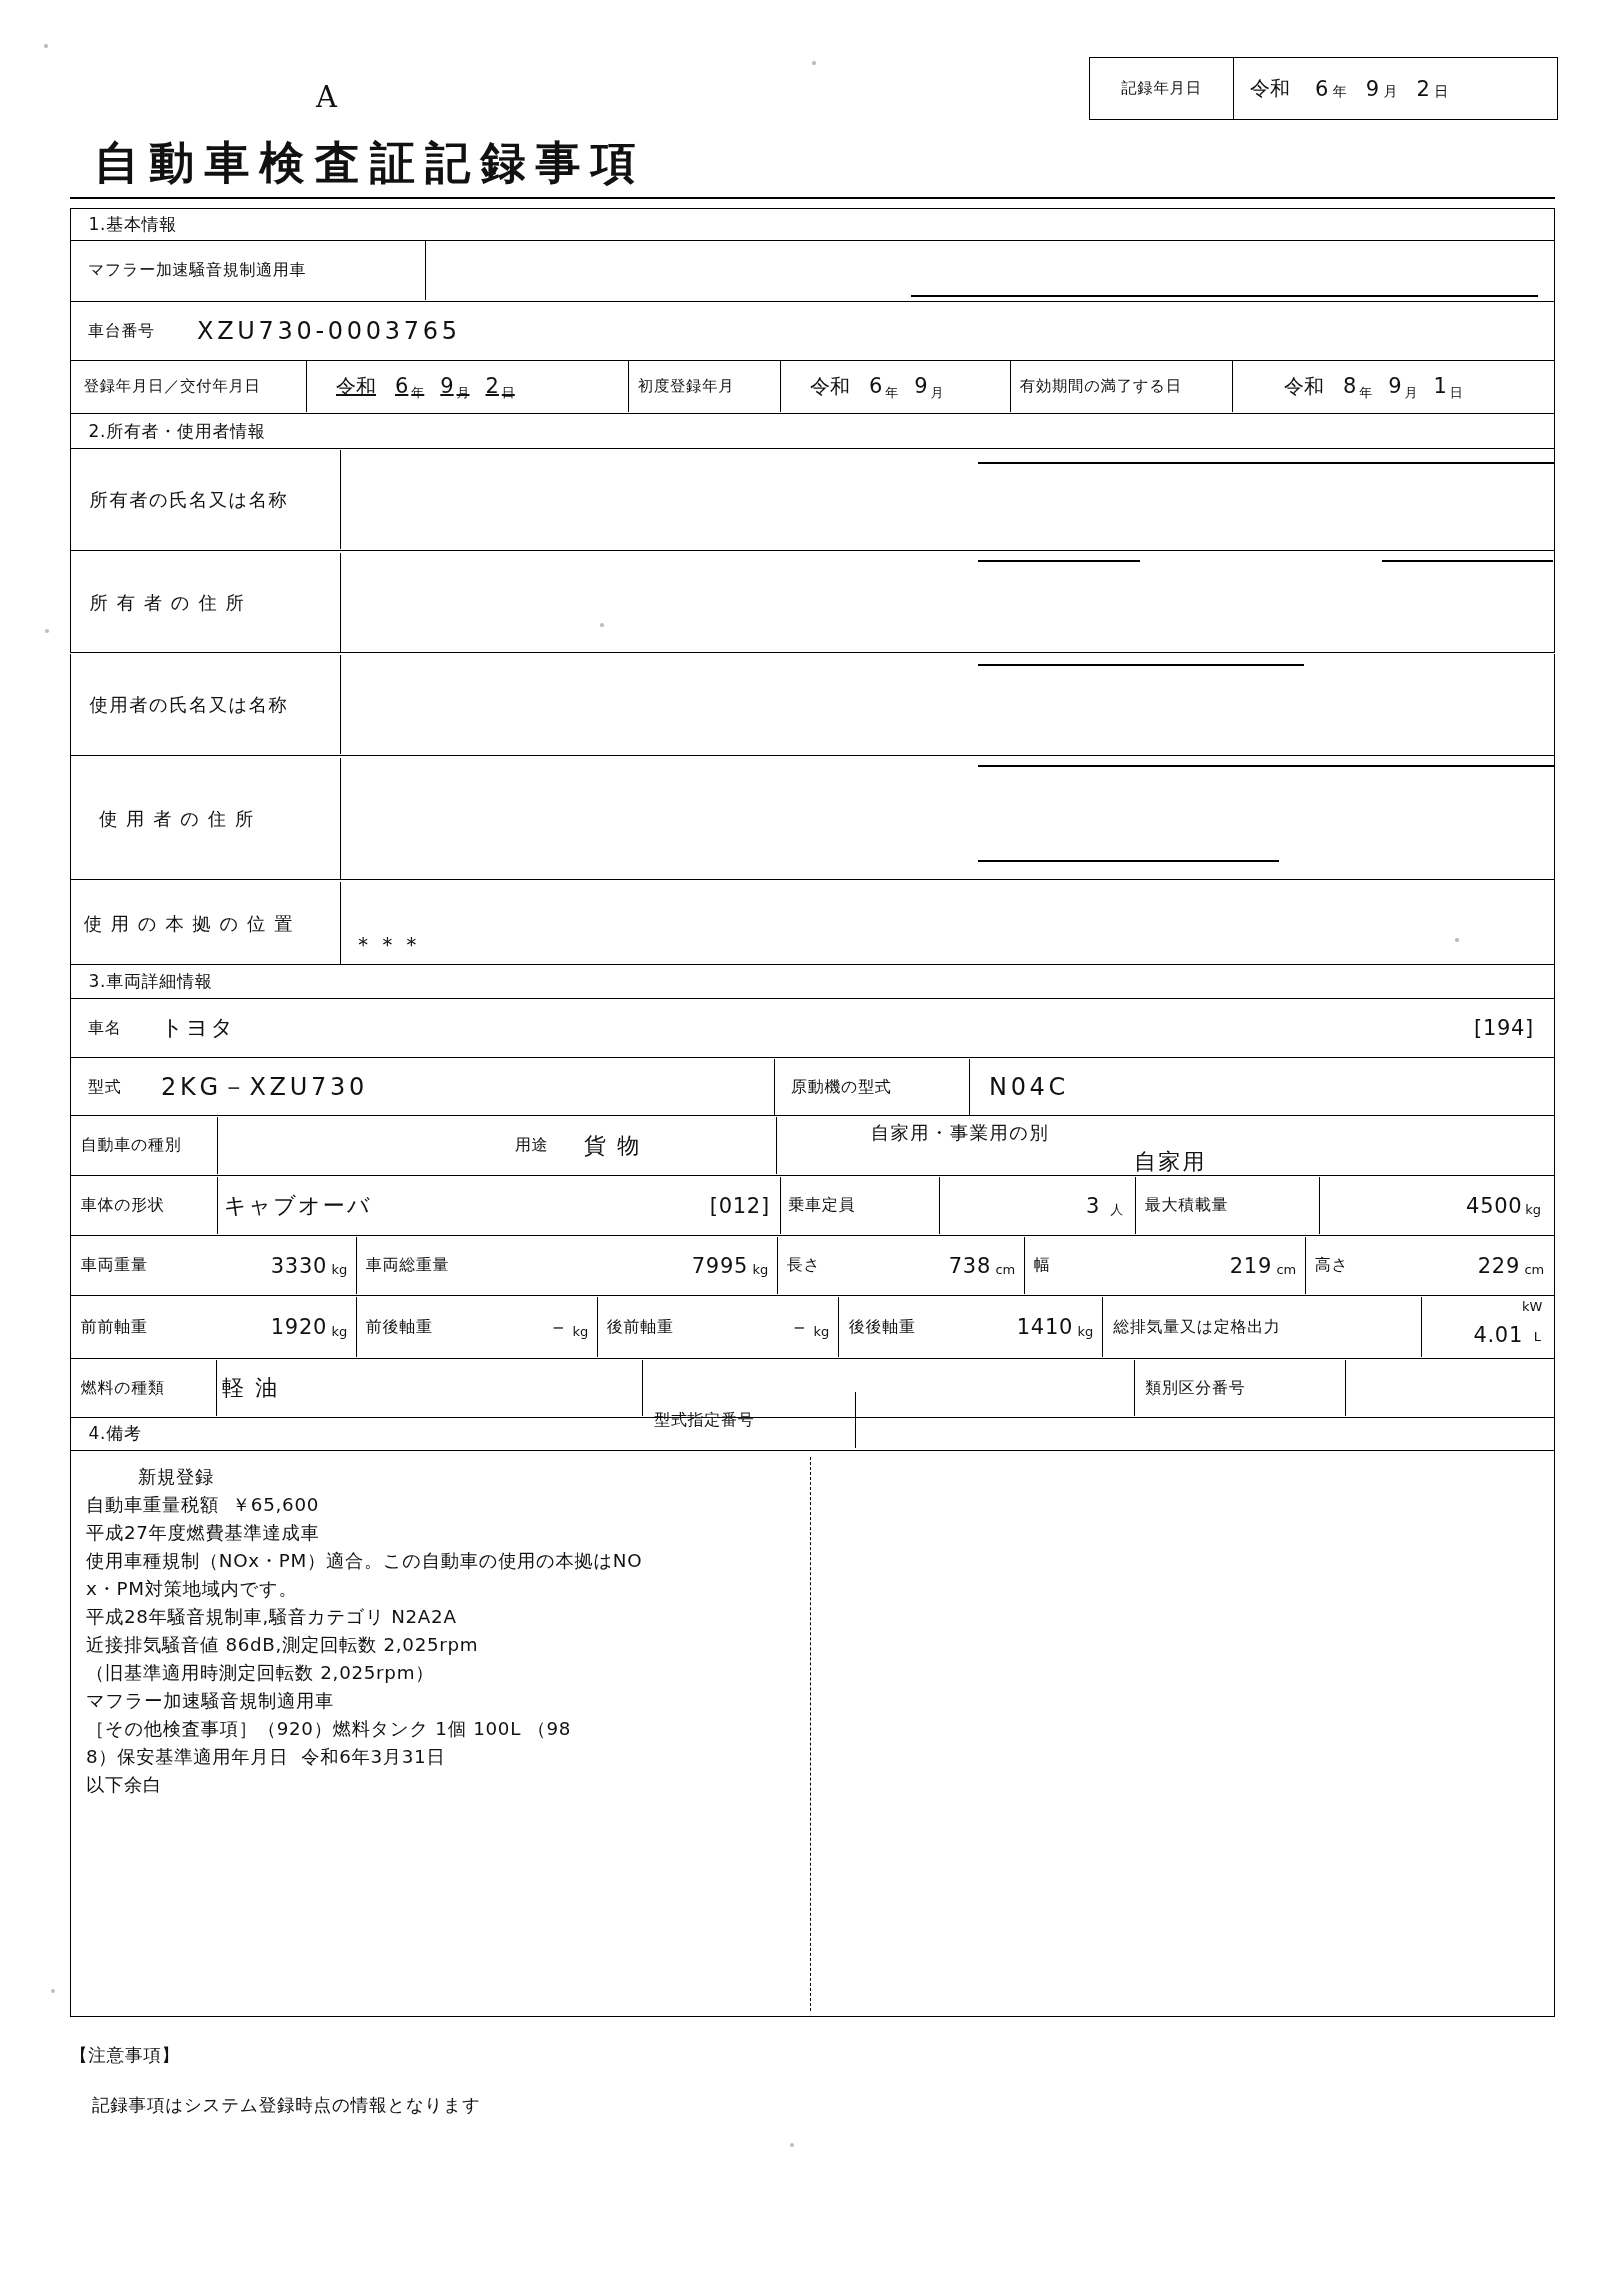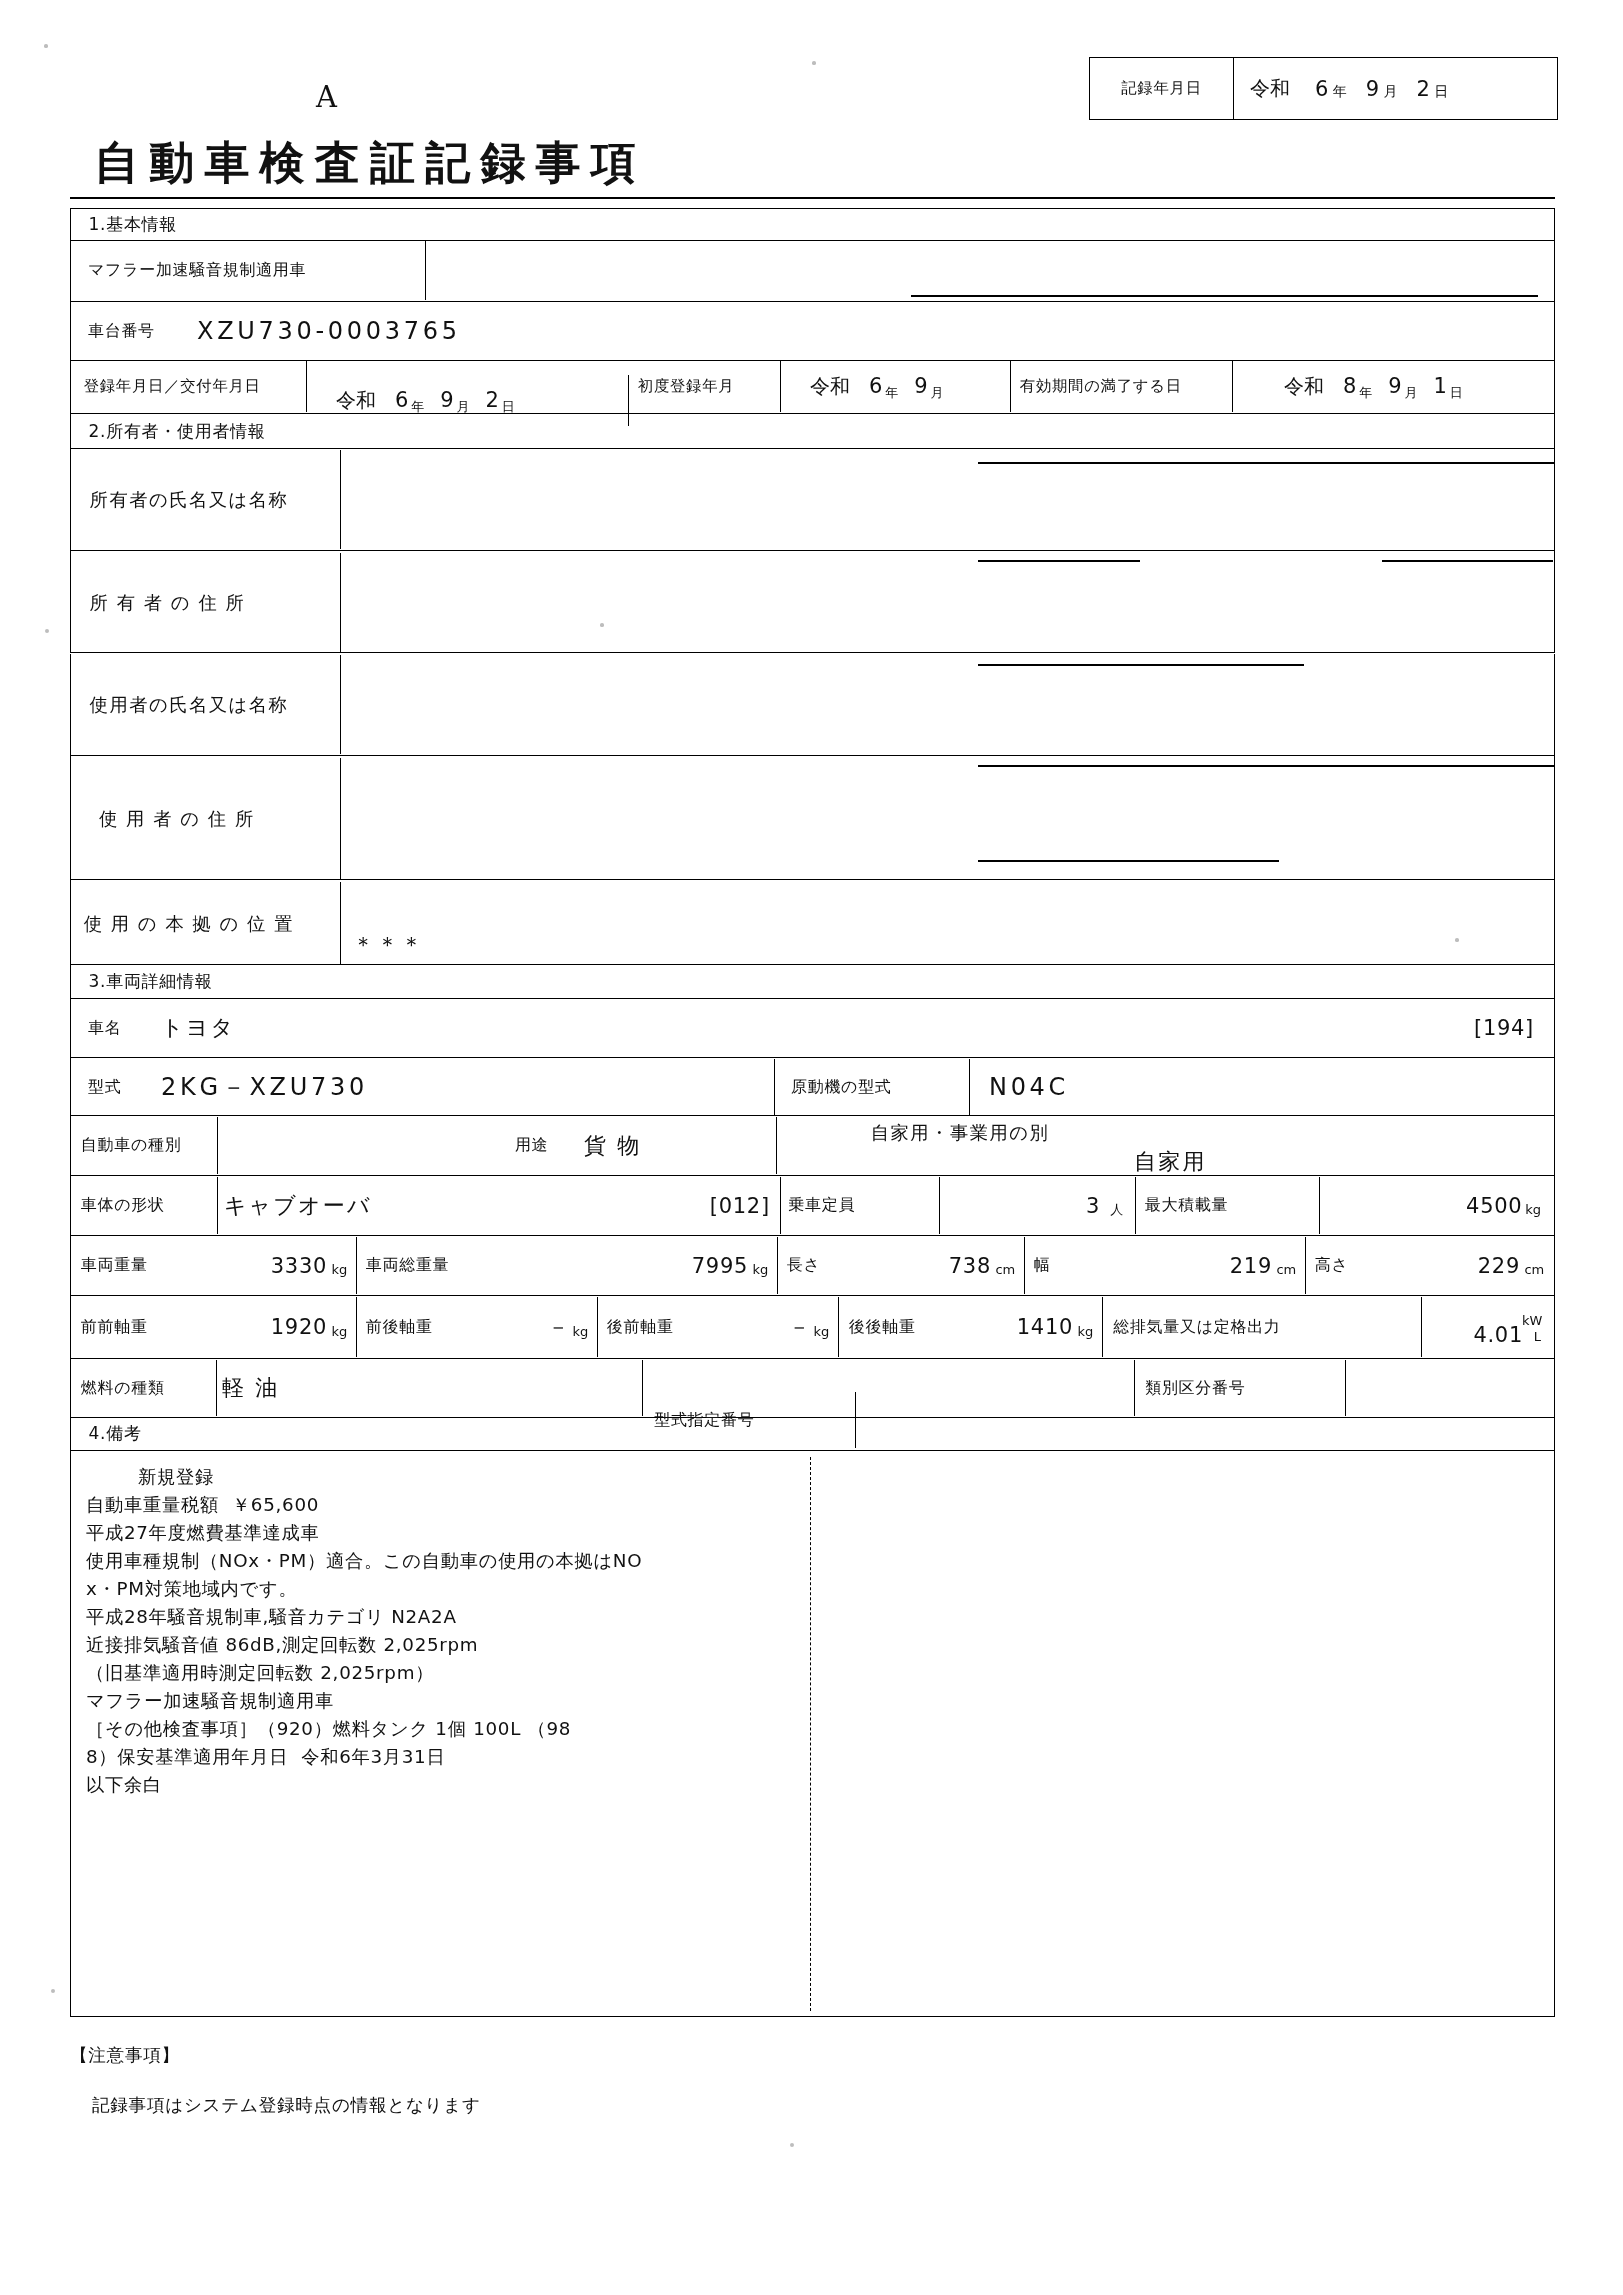--- a/index.html
+++ b/index.html
@@ -217,21 +217,21 @@
     <span class="lbl-s" style="padding-left:16px;">車台番号</span>
   </div>
   <div class="cell" style="left:197px; top:303px; width:951px; height:56px;">
     <span class="val-l">XZU730-0003765</span>
   </div>
 
   <div class="cell bl br bt bb" style="left:70px; top:360px; width:1485px; height:54px;"></div>
   <div class="cell br" style="left:72px; top:361px; width:235px; height:51px;">
     <span class="lbl-s" style="padding-left:11.7px; font-size:15.4px;">登録年月日／交付年月日</span>
   </div>
-  <div class="cell br" style="left:307px; top:375px; width:322px; height:51px;">
+  <div class="cell br" style="left:307px; top:361px; width:322px; height:51px;text-decoration:underline;">
     <span class="era-line" style="padding-left:29px;">
       <span>令和</span><span class="n" style="padding-left:19px">6</span><span class="u">年</span><span class="n" style="padding-left:16px">9</span><span class="u">月</span><span class="n" style="padding-left:16px">2</span><span class="u">日</span>
     </span>
   </div>
   <div class="cell br" style="left:629px; top:361px; width:152px; height:51px;">
     <span class="lbl-s" style="padding-left:8.8px; font-size:15.4px;">初度登録年月</span>
   </div>
   <div class="cell br" style="left:781px; top:361px; width:230px; height:51px;">
     <span class="era-line" style="padding-left:29px;">
       <span>令和</span><span class="n" style="padding-left:19px">6</span><span class="u">年</span><span class="n" style="padding-left:16px">9</span><span class="u">月</span>
@@ -412,21 +412,21 @@
   </div>
   <div class="cell br" style="left:840px; top:1297px; width:263px; height:60px;">
     <span class="lbl-s" style="padding-left:8.8px;">後後軸重</span>
     <span class="val-num" style="margin-left:auto; padding-right:4.4px;">1410</span>
     <span class="unit" style="padding-right:8.8px;">kg</span>
   </div>
   <div class="cell br" style="left:1103px; top:1297px; width:319px; height:60px;">
     <span class="lbl-s" style="padding-left:10.2px;">総排気量又は定格出力</span>
   </div>
   <div class="cell" style="left:1422px; top:1297px; width:132px; height:60px; position:absolute;">
-    <span class="unit" style="position:absolute; right:11.7px; top:16px;">kW</span>
+    <span class="unit" style="position:absolute; right:11.7px; top:2px;">kW</span>
     <span class="val-num" style="position:absolute; right:31px; top:26px;">4.01</span>
     <span class="unit" style="position:absolute; right:13px; top:32px;">L</span>
   </div>
 
   <div class="cell bl br bb" style="left:70px; top:1359px; width:1485px; height:59px;"></div>
   <div class="cell br" style="left:72px; top:1360px; width:145px; height:56px;">
     <span class="lbl-s" style="padding-left:8.8px;">燃料の種類</span>
   </div>
   <div class="cell br" style="left:216px; top:1360px; width:427px; height:56px;">
     <span class="val-m" style="padding-left:5.9px;">軽 油</span>

